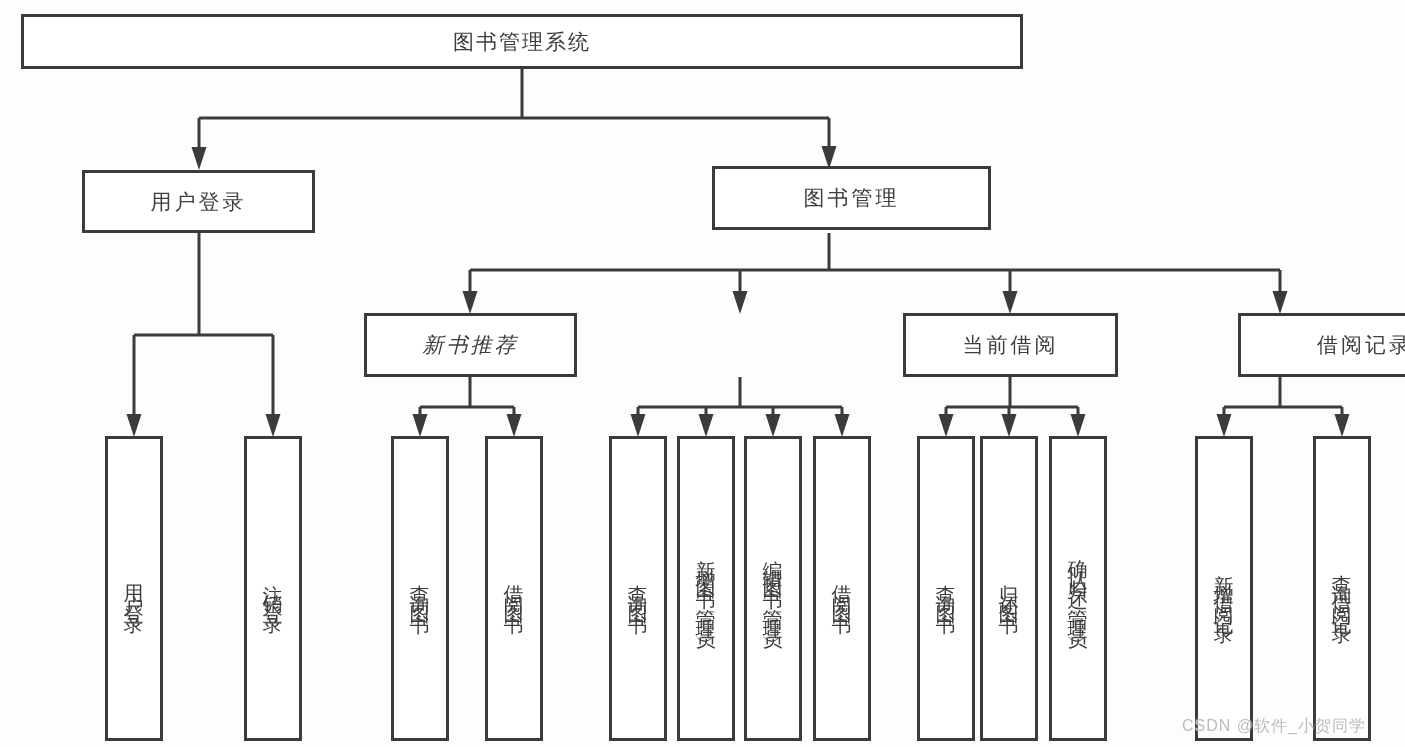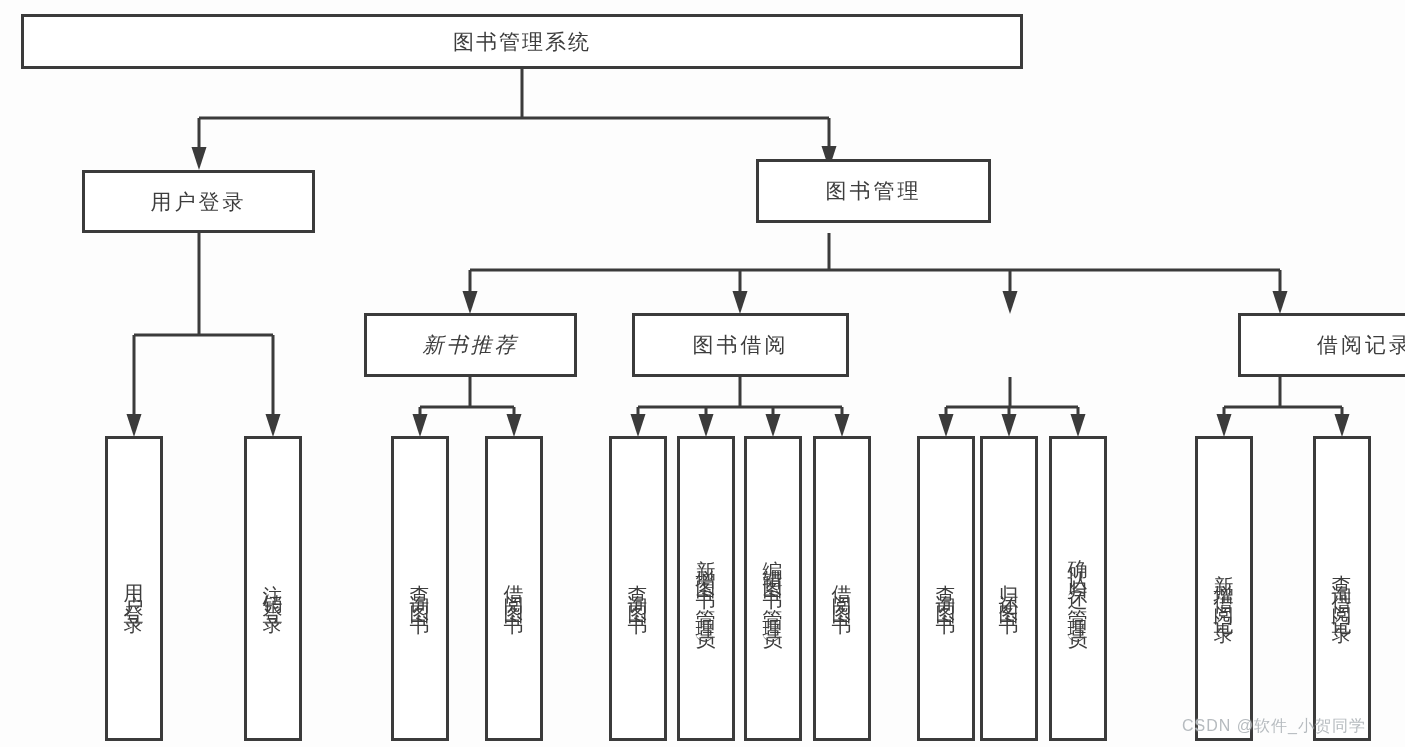--- a/index.html
+++ b/index.html
@@ -75,29 +75,29 @@
     </g>
   </svg>
 
   <div class="node h-node root-node" style="left:21px; top:14px; width:1002px; height:55px;">
     <span>图书管理系统</span>
   </div>
 
   <div class="node h-node" style="left:82px; top:170px; width:233px; height:63px;">
     <span>用户登录</span>
   </div>
-  <div class="node h-node" style="left:712px; top:159px; width:235px; height:64px;margin-left:44px;">
+  <div class="node h-node" style="left:712px; top:166px; width:279px; height:64px;">
     <span>图书管理</span>
   </div>
 
   <div class="node h-node" style="left:364px; top:313px; width:213px; height:64px;font-style:italic;">
     <span>新书推荐</span>
   </div>
-  <div class="node h-node" style="left:632px; top:313px; width:217px; height:64px;">
-    <span>图书借阅</span>
+  <div class="node h-node" style="left:903px; top:313px; width:215px; height:64px;">
+    <span>当前借阅</span>
   </div>
   <div class="node h-node" style="left:1238px; top:313px; width:254px; height:64px;">
     <span>借阅记录</span>
   </div>
 
   <div class="node leaf" style="left:105px;">
     <span>用户登录</span>
   </div>
   <div class="node leaf" style="left:244px;">
     <span>注销登录</span>

